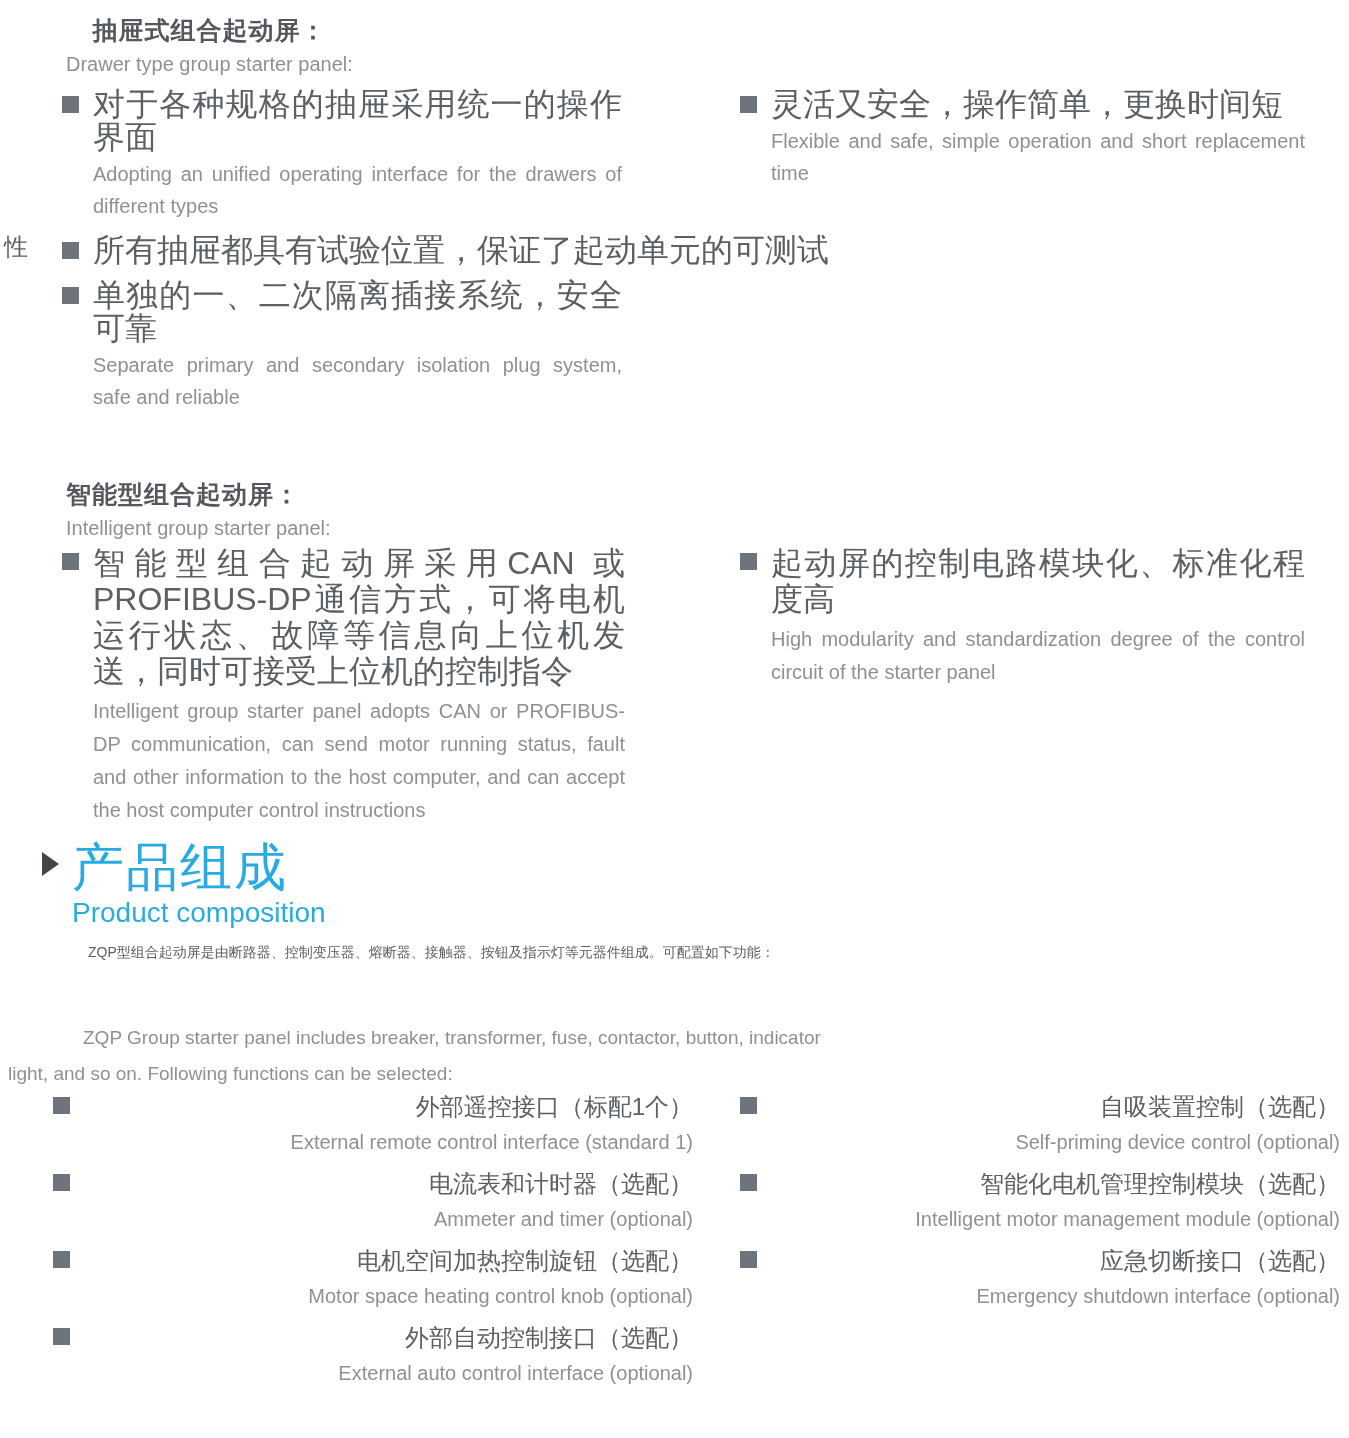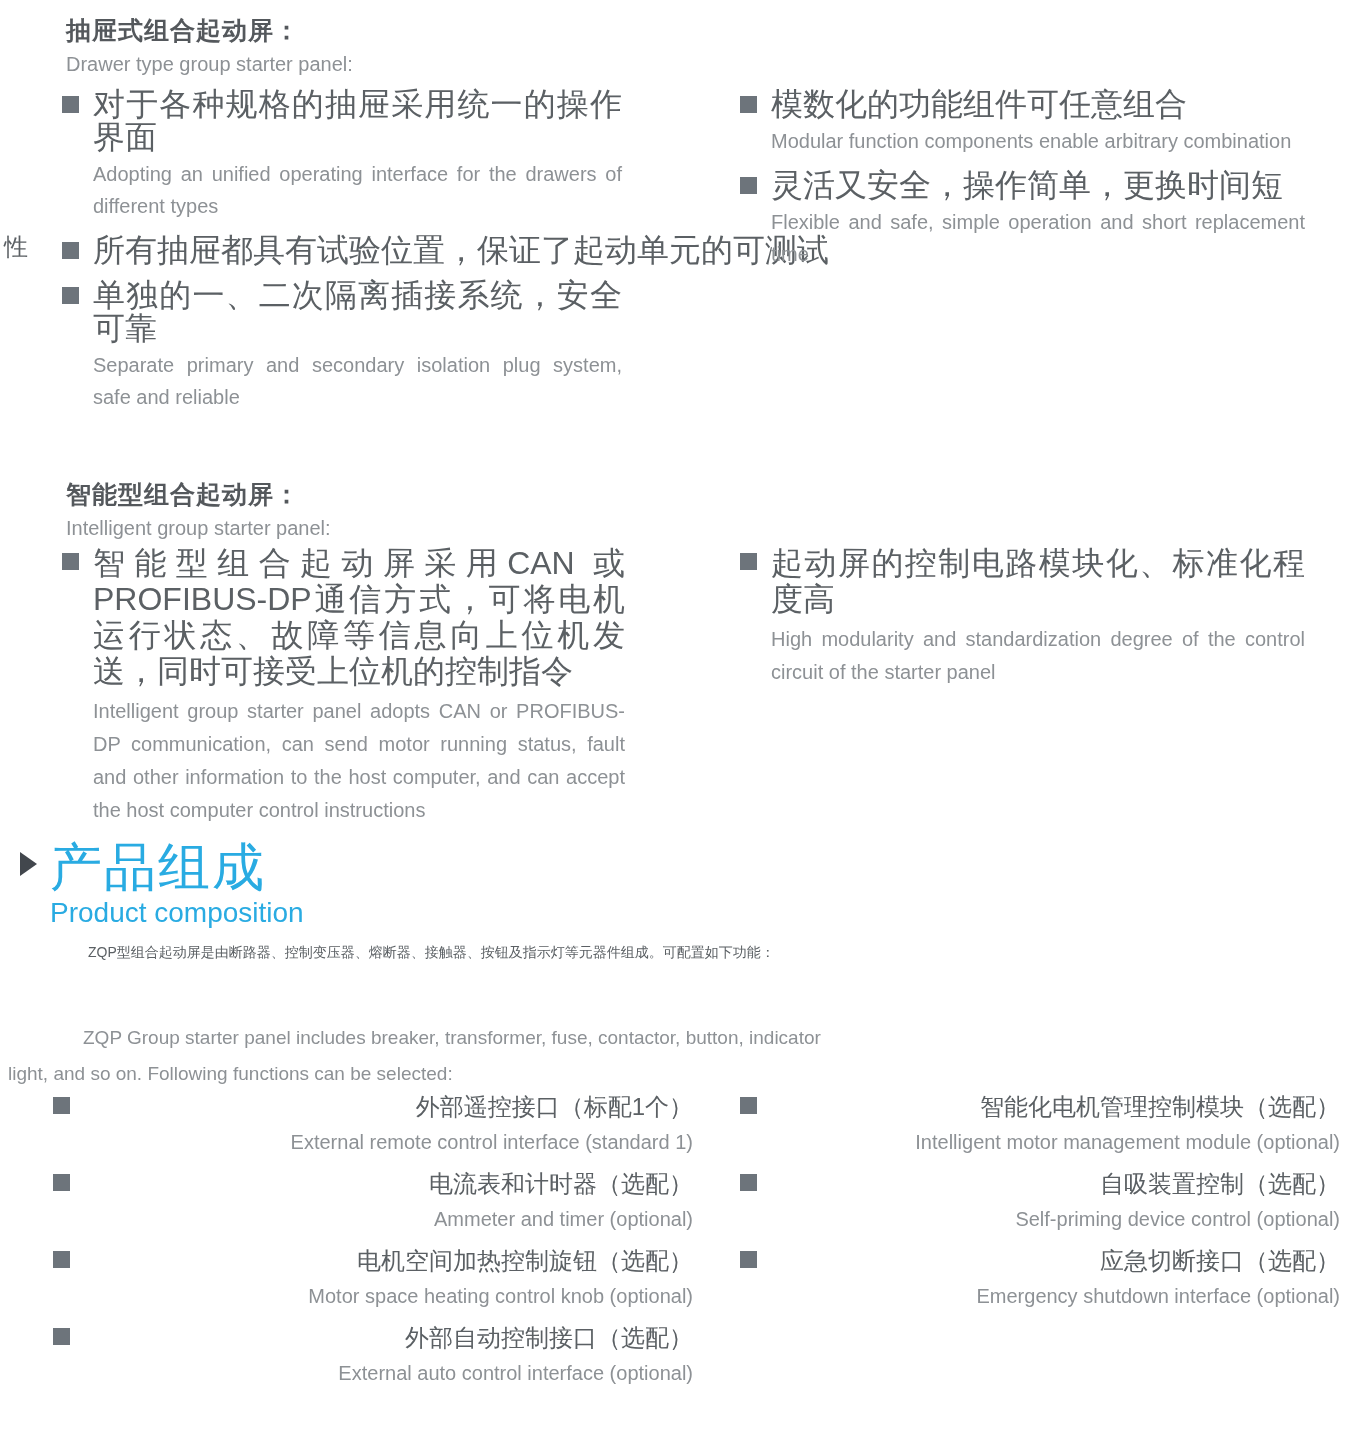--- a/index.html
+++ b/index.html
@@ -74,21 +74,21 @@
     width:17px; height:17px; background:#6d747b;
   }
   .b-item .zh { font-size:24px; color:#5b6064; line-height:33px; }
   .b-item .en { font-size:20px; color:#8d9195; line-height:32px; margin-top:3px; }
 </style>
 </head>
 <body>
 
 <div class="page">
 
-  <div class="abs" style="left:66px; top:14px;">
+  <div class="abs" style="left:66px; top:14px;text-align:center;">
     <div class="sec-title-zh">抽屉式组合起动屏：</div>
     <div class="sec-title-en">Drawer type group starter panel:</div>
   </div>
 
   <div class="abs" style="left:62px; top:88px; width:560px;">
     <div class="item">
       <span class="sq"></span>
       <div class="zh">对于各种规格的抽屉采用统一的操作界面</div>
       <div class="en">Adopting an unified operating interface for the drawers of different types</div>
     </div>
@@ -99,25 +99,20 @@
     <div class="item">
       <span class="sq"></span>
       <div class="zh">单独的一、二次隔离插接系统，安全可靠</div>
       <div class="en">Separate primary and secondary isolation plug system, safe and reliable</div>
     </div>
   </div>
 
   <div class="abs overflow-char" style="left:4px; top:230px;">性</div>
 
   <div class="abs" style="left:740px; top:88px; width:565px;">
-    <div class="item">
-      <span class="sq"></span>
-      <div class="zh">模数化的功能组件可任意组合</div>
-      <div class="en noj">Modular function components enable arbitrary combination</div>
-    </div>
     <div class="item">
       <span class="sq"></span>
       <div class="zh">灵活又安全，操作简单，更换时间短</div>
       <div class="en">Flexible and safe, simple operation and short replacement time</div>
     </div>
   </div>
 
   <div class="abs" style="left:66px; top:478px;">
     <div class="sec-title-zh">智能型组合起动屏：</div>
     <div class="sec-title-en">Intelligent group starter panel:</div>
@@ -132,21 +127,21 @@
   </div>
 
   <div class="abs s2" style="left:740px; top:545px; width:565px;">
     <div class="item">
       <span class="sq"></span>
       <div class="zh">起动屏的控制电路模块化、标准化程度高</div>
       <div class="en">High modularity and standardization degree of the control circuit of the starter panel</div>
     </div>
   </div>
 
-  <div class="abs main-head" style="left:20px; top:840px;justify-content:flex-end;">
+  <div class="abs main-head" style="left:42px; top:840px;justify-content:flex-end;">
     <span class="tri"></span>
     <div>
       <div class="t-zh">产品组成</div>
       <div class="t-en">Product composition</div>
     </div>
   </div>
 
   <div class="abs para-zh" style="left:10px; top:928px; width:830px;">ZQP型组合起动屏是由断路器、控制变压器、熔断器、接触器、按钮及指示灯等元器件组成。可配置如下功能：</div>
 
   <div class="abs para-en" style="left:8px; top:1020px; width:845px;">ZQP Group starter panel includes breaker, transformer, fuse, contactor, button, indicator light, and so on. Following functions can be selected:</div>
@@ -170,27 +165,27 @@
     <div class="b-item">
       <span class="sq"></span>
       <div class="zh">外部自动控制接口（选配）</div>
       <div class="en">External auto control interface (optional)</div>
     </div>
   </div>
 
   <div class="abs" style="left:740px; top:1090px; width:600px;">
     <div class="b-item">
       <span class="sq"></span>
-      <div class="zh">智能化电机管理控制模块（选配）</div>
-      <div class="en">Intelligent motor management module (optional)</div>
+      <div class="zh">自吸装置控制（选配）</div>
+      <div class="en">Self-priming device control (optional)</div>
     </div>
     <div class="b-item">
       <span class="sq"></span>
-      <div class="zh">自吸装置控制（选配）</div>
-      <div class="en">Self-priming device control (optional)</div>
+      <div class="zh">智能化电机管理控制模块（选配）</div>
+      <div class="en">Intelligent motor management module (optional)</div>
     </div>
     <div class="b-item">
       <span class="sq"></span>
       <div class="zh">应急切断接口（选配）</div>
       <div class="en">Emergency shutdown interface (optional)</div>
     </div>
   </div>
 
 </div>
 

